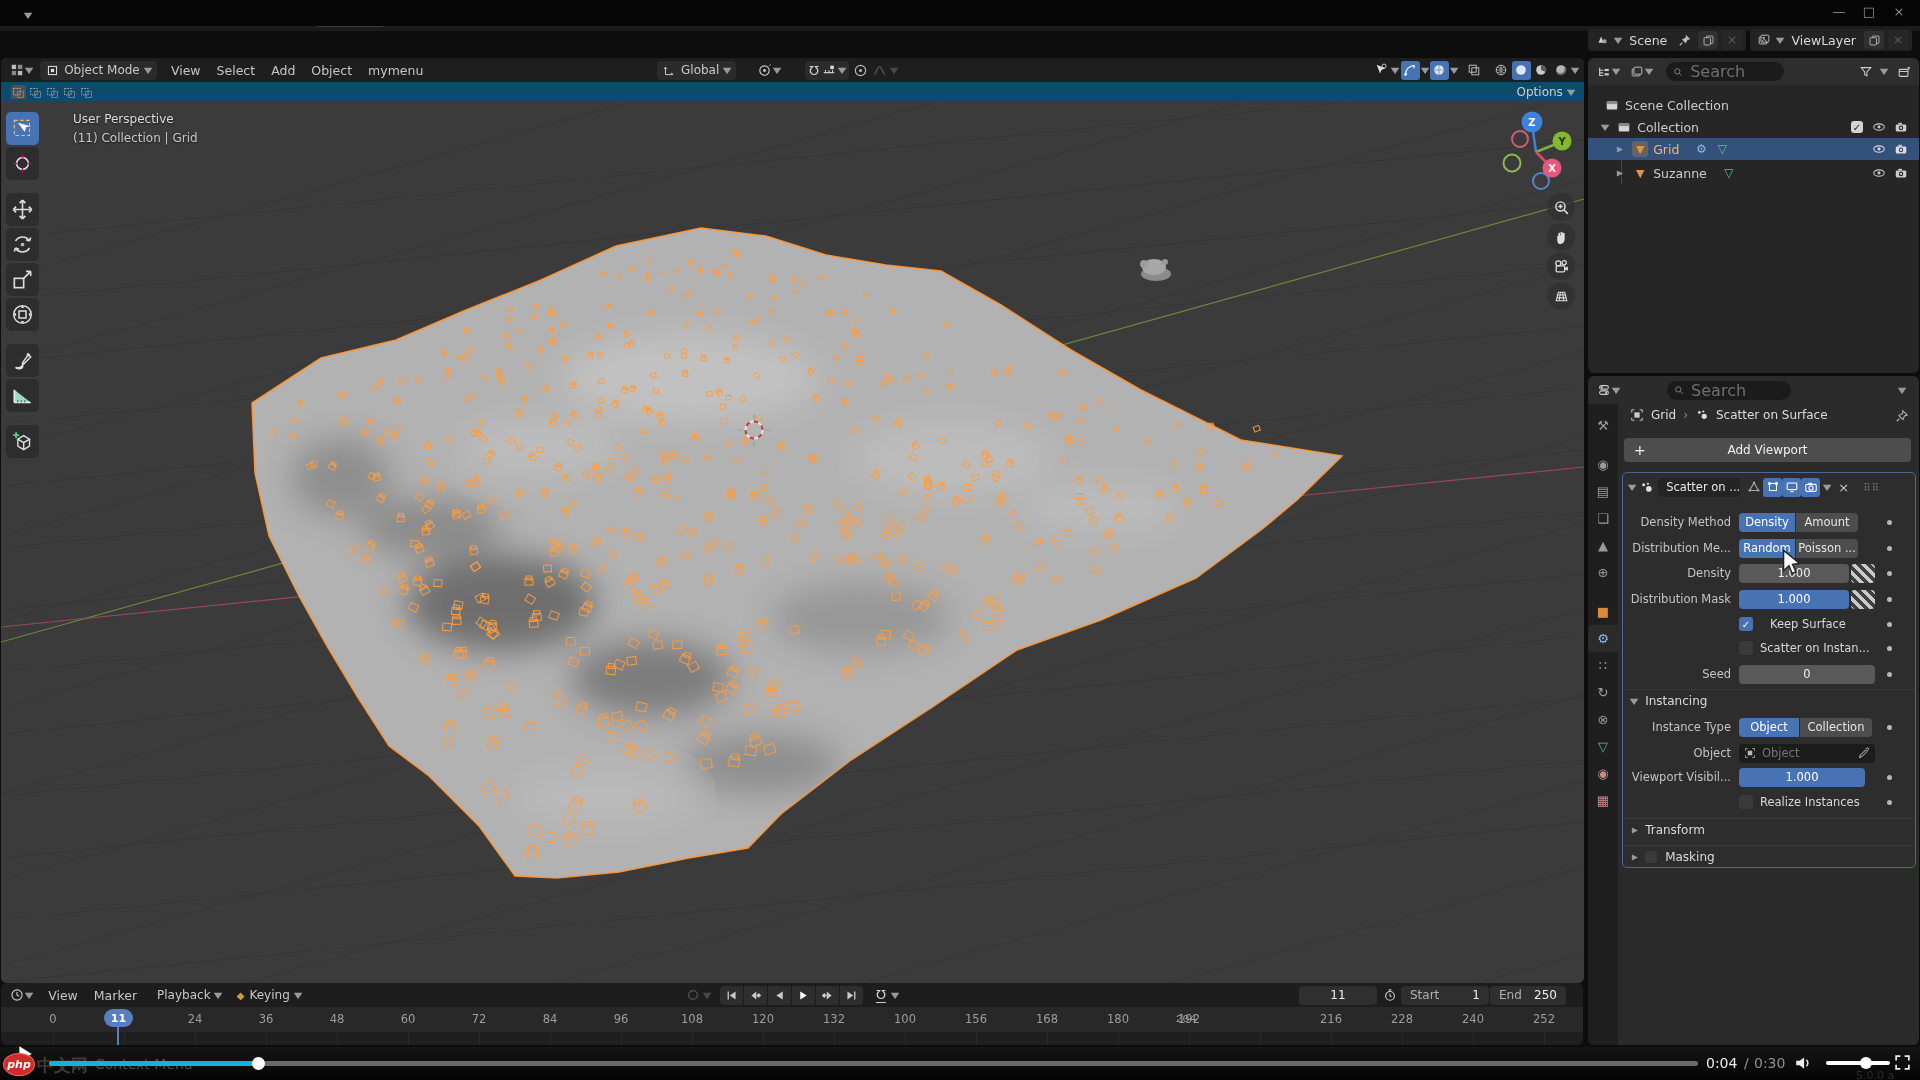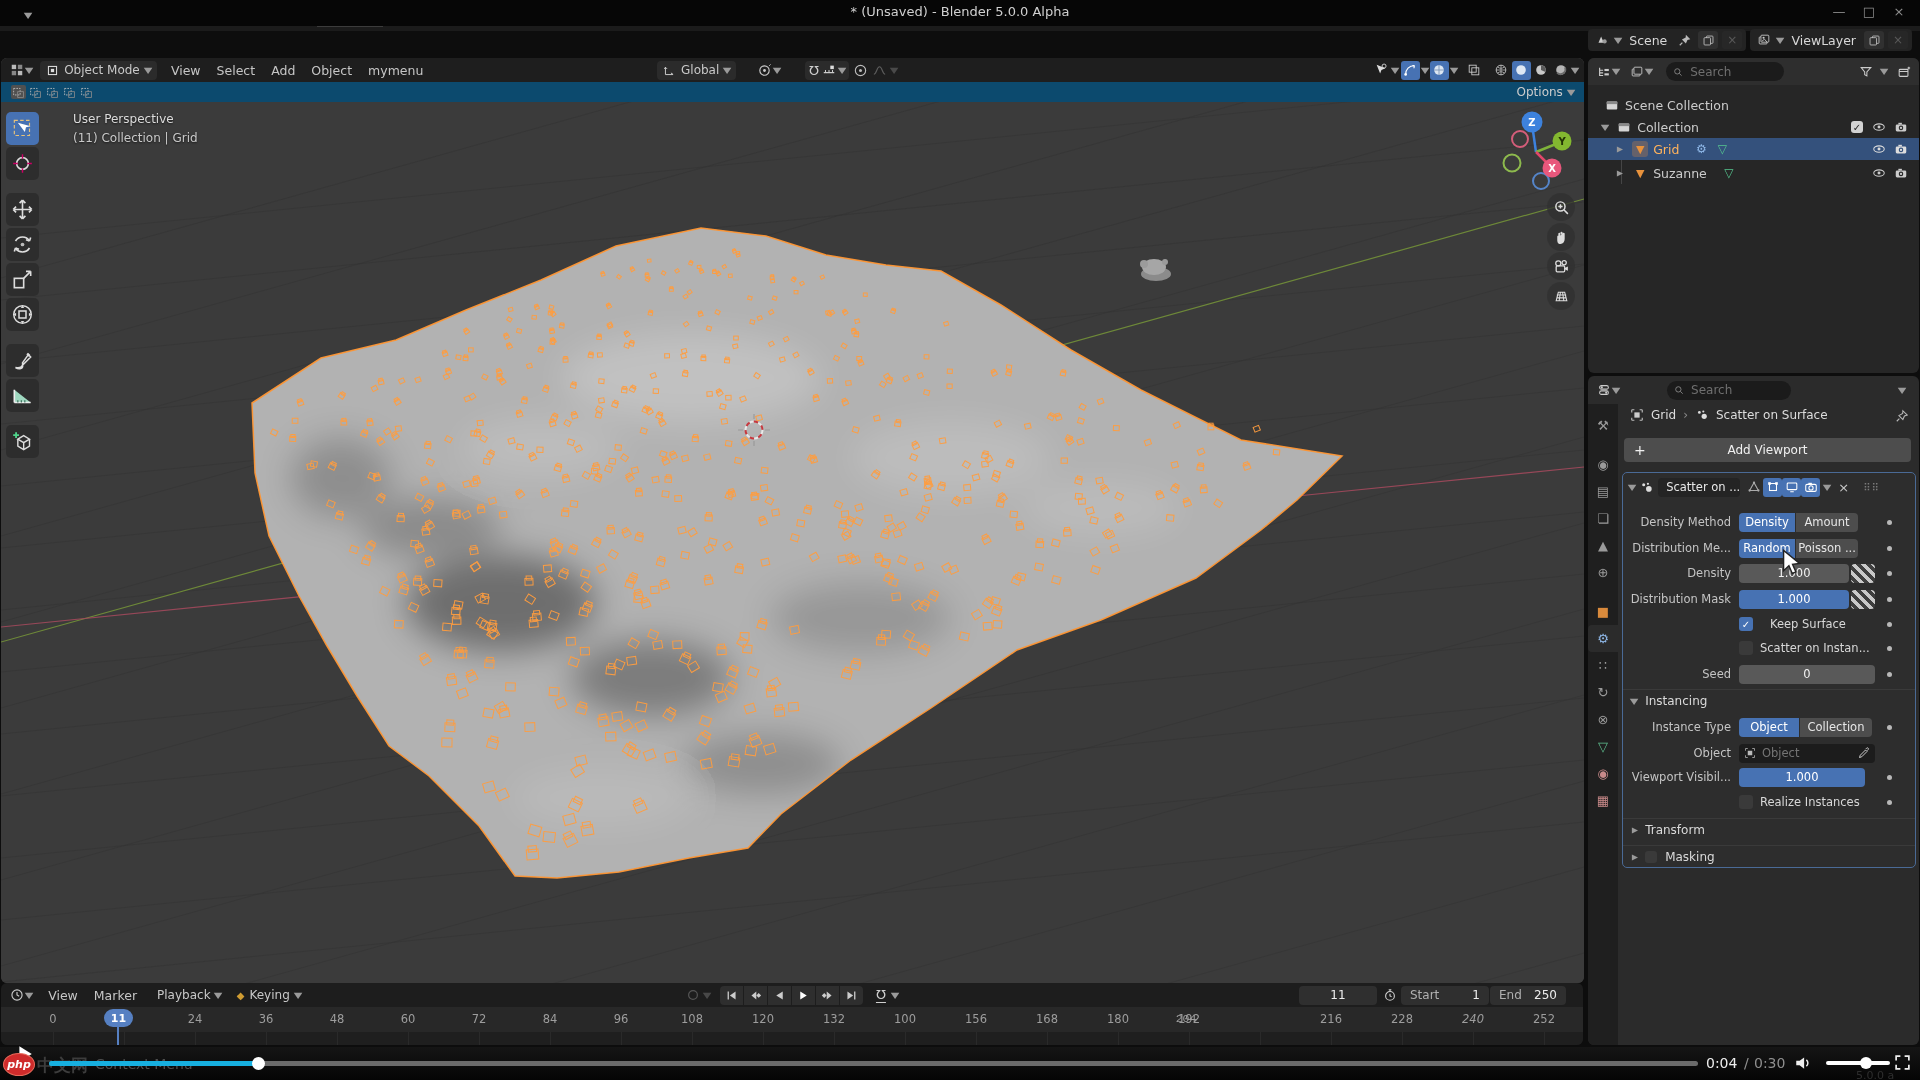--- a/index.html
+++ b/index.html
@@ -57,21 +57,21 @@
      font-size:11px;font-weight:bold;display:flex;align-items:center;justify-content:center;z-index:5}
   #playhead-line{position:absolute;left:116px;top:42px;width:2px;height:20px;background:#5680c2;z-index:4}
   .tp-btn{width:23px;height:19px;background:#2e2e2e;display:flex;align-items:center;justify-content:center}
   .tp-btn svg{width:13px;height:13px}
   .tl-field{background:#2f2f2f;border-radius:4px;height:19px;display:flex;align-items:center;justify-content:space-between;
      font-size:12px;color:#ededed;padding:0 9px}
   
   #ol{left:1588px;top:58px;width:331px;height:315px;background:#262626}
   #ol-hdr{position:absolute;left:0;top:0;right:0;height:27px;background:#2e2e2e;display:flex;align-items:center}
   .search{display:flex;align-items:center;background:#1b1b1b;border-radius:10px;height:19px;padding:0 7px;gap:5px}
-  .search input{background:transparent;border:none;outline:none;color:#cfcfcf;font-size:12px;width:100%;
+  .search input{background:transparent;border:none;outline:none;color:#cfcfcf;font-size:16px;width:100%;
      font-family:"DejaVu Sans","Liberation Sans",sans-serif}
   .search input::placeholder{color:#6f6f6f}
   .ol-row{position:absolute;left:0;right:0;height:22px;display:flex;align-items:center;font-size:12.5px;color:#cccccc}
   .ol-row.selected{background:#34517c}
   .ol-icon{width:16px;height:16px;display:flex;align-items:center;justify-content:center;margin-right:5px}
   .ol-icon svg{width:14px;height:14px}
   .eyecam{position:absolute;width:16px;height:16px;display:flex;align-items:center;justify-content:center}
   #pp{left:1588px;top:376px;width:331px;height:669px;background:#2b2b2b}
   #pp-tabs{position:absolute;left:0;top:28px;bottom:0;width:30px;background:#1f1f1f}
   .pp-tab{position:absolute;left:0;width:30px;height:27px;display:flex;align-items:center;justify-content:center;font-size:13px}
@@ -100,21 +100,20 @@
   #pb-knob{position:absolute;top:-4px;width:13px;height:13px;background:#fff;border-radius:50%}
   .pb-text{position:absolute;top:8px;font-size:14px}
   #php-logo{position:absolute;left:3px;top:6px;width:30px;height:21px;background:#cf2b2b;border:1px solid #e96a5a;border-radius:50%;
      color:#fff;font-style:italic;font-weight:bold;font-size:11px;display:flex;align-items:center;justify-content:center}
   .ghost{color:#3d3d3d;font-weight:bold}
 </style>
 </head>
 <body>
 
 <div id="titlebar" class="abs">
-  <div class="title">* (Unsaved) - Blender 5.0.0 Alpha</div>
   <div class="winbtn" style="left:1828px">—</div>
   <div class="winbtn" style="left:1858px">□</div>
   <div class="winbtn" style="left:1888px">×</div>
 </div>
 
 <div id="menubar">
   <span class="ibtn" style="margin-left:6px">
     <svg viewBox="0 0 16 16">
         <circle cx="8" cy="8" r="6.3" fill="#e87d0d"></circle>
         <ellipse cx="9.8" cy="6.6" rx="3.4" ry="2.7" fill="#f4f4f4"></ellipse>
@@ -2420,21 +2419,21 @@
       <span class="ruler-num" style="left: 762px;">120</span>
       <span class="ruler-num" style="left: 833px;">132</span>
       <span class="ruler-num" style="left: 904px;">100</span>
       <span class="ruler-num" style="left: 975px;">156</span>
       <span class="ruler-num" style="left: 1046px;">168</span>
       <span class="ruler-num" style="left: 1117px;">180</span>
       <span class="ruler-num" style="left: 1188px;">192</span>
       <span class="ruler-num" style="left: 1185px; font-family: Liberation Mono, monospace;">204</span>
       <span class="ruler-num" style="left: 1330px;">216</span>
       <span class="ruler-num" style="left: 1401px;">228</span>
-      <span class="ruler-num" style="left: 1472px; font-style: italic;">240</span>
+      <span class="ruler-num" style="left: 1472px;">240</span>
       <span class="ruler-num" style="left: 1543px;">252</span>
       <div id="playhead-pill">11</div>
     </div>
   <div id="tl-tracks">
       <div class="tick-line" style="left: 52px;"></div>
       <div class="tick-line" style="left: 123px;"></div>
       <div class="tick-line" style="left: 194px;"></div>
       <div class="tick-line" style="left: 265px;"></div>
       <div class="tick-line" style="left: 336px;"></div>
       <div class="tick-line" style="left: 407px;"></div>

